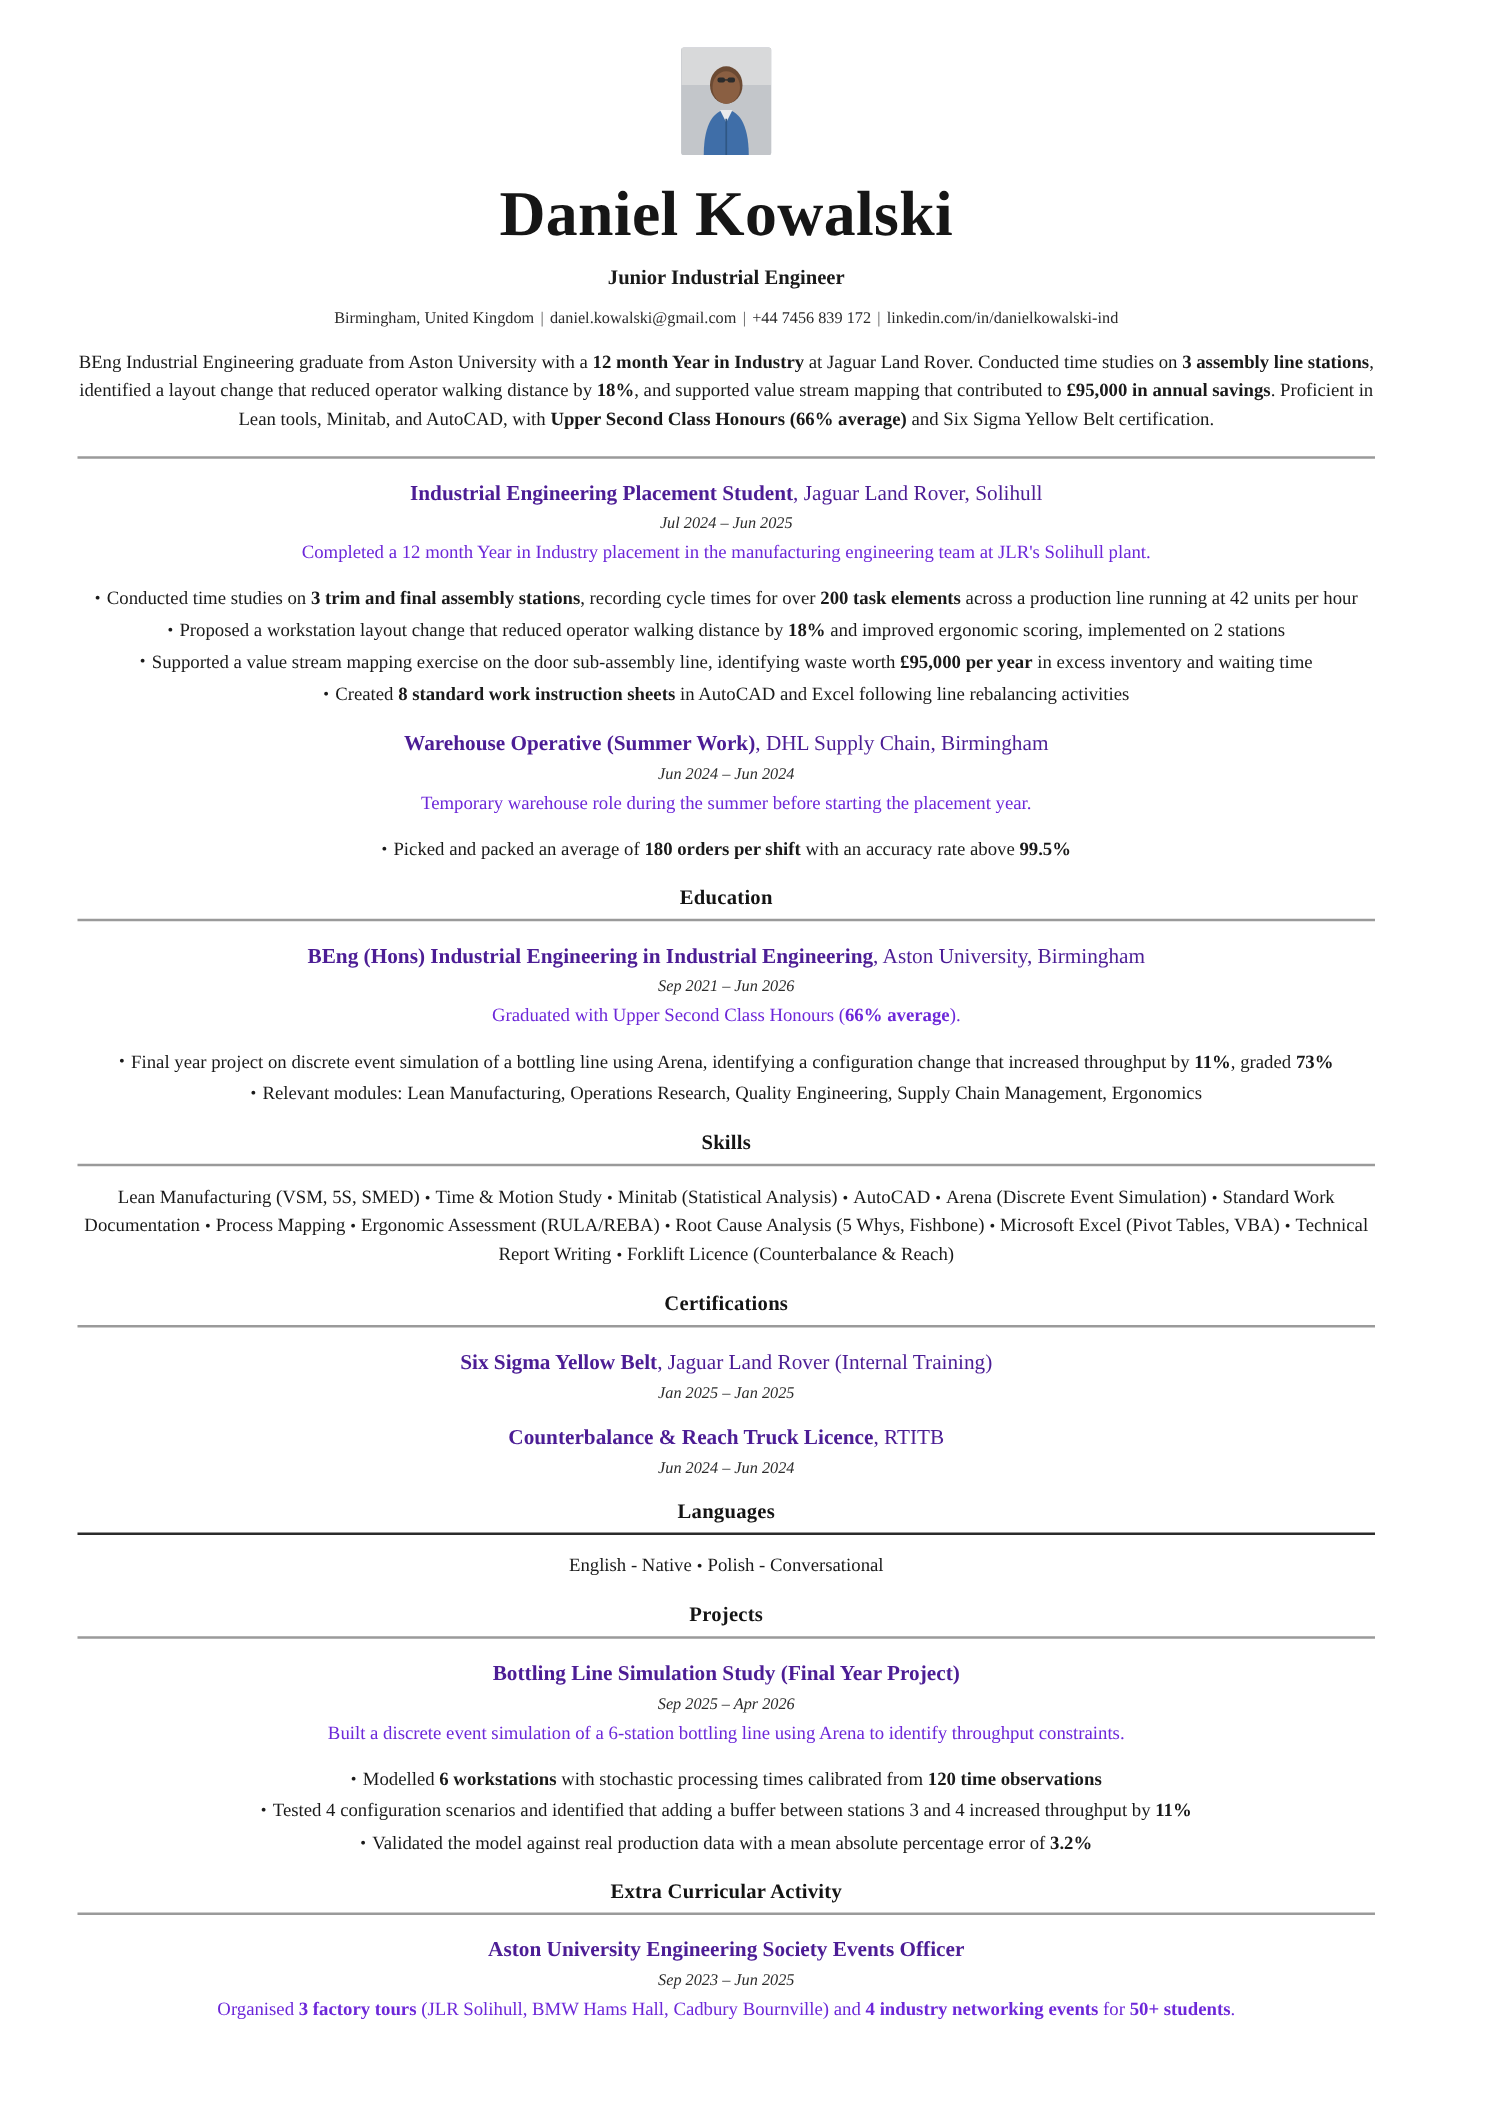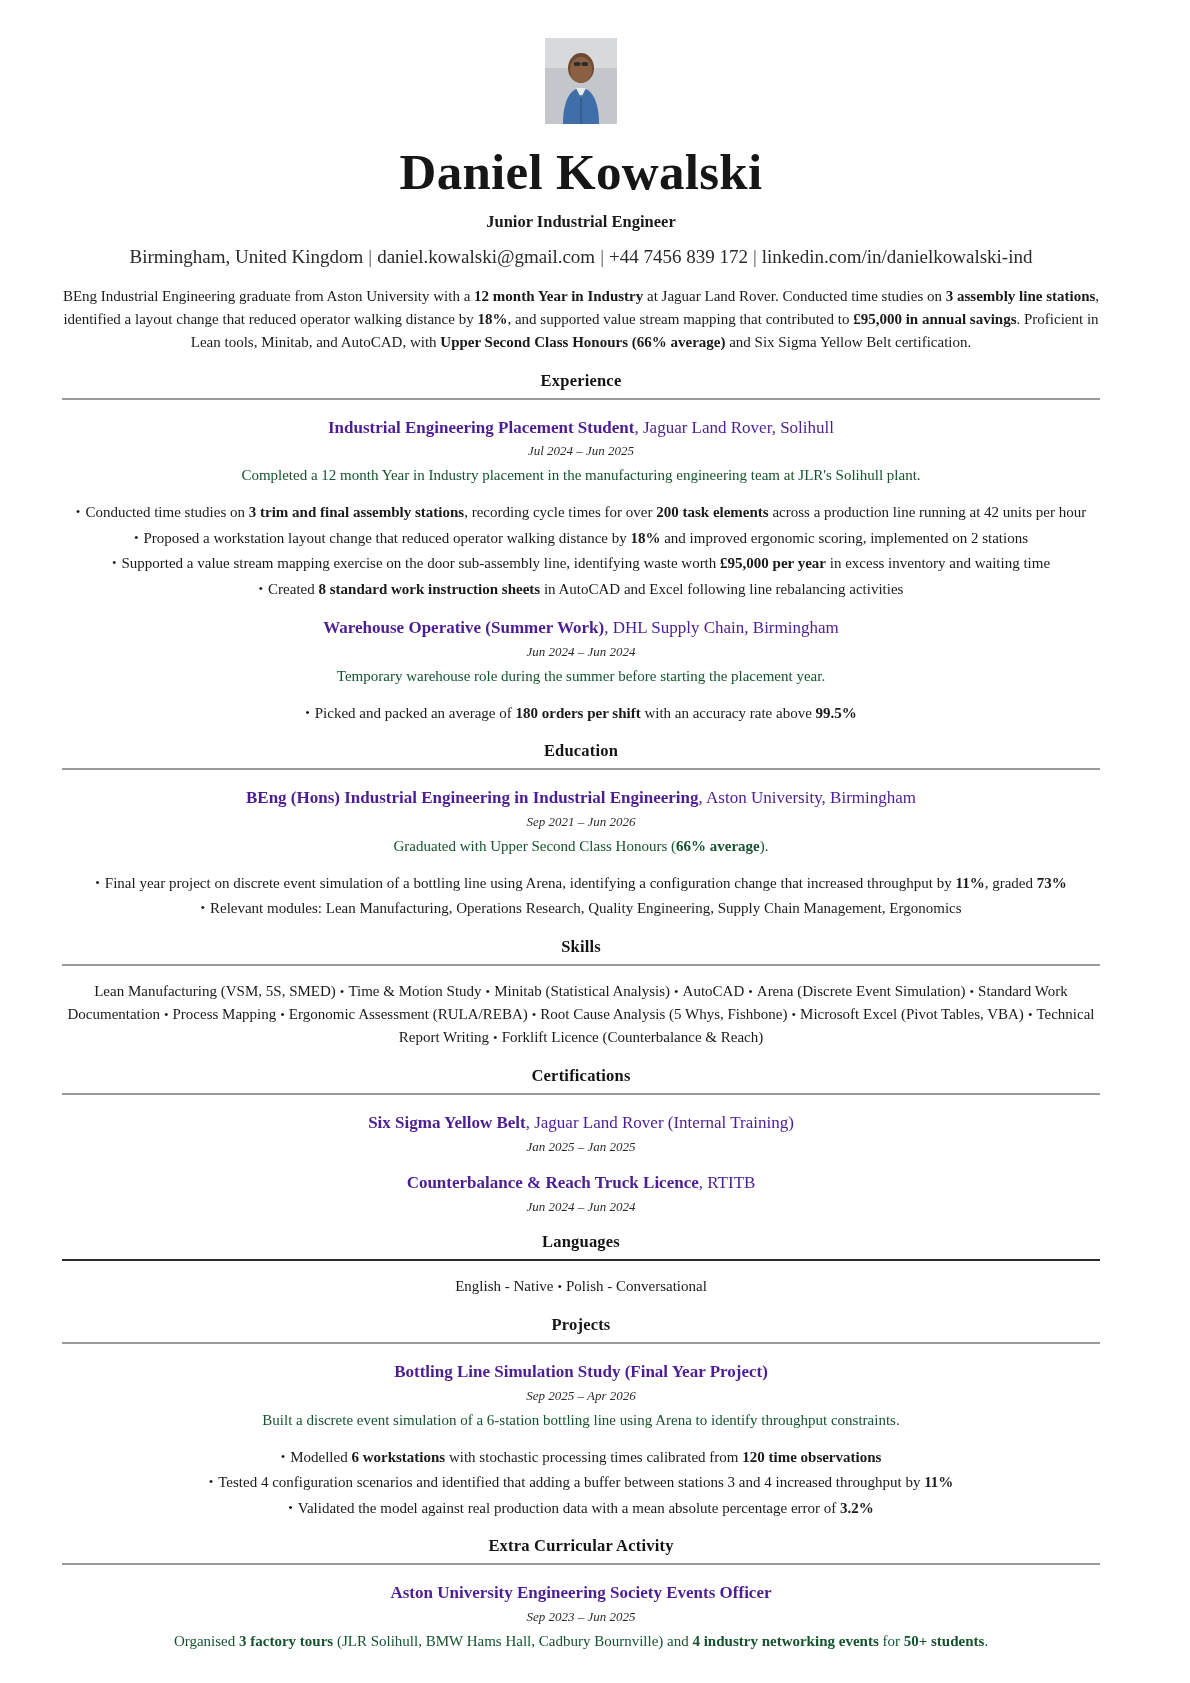--- a/index.html
+++ b/index.html
@@ -45,21 +45,21 @@
     margin: 20px 0 0 0;
     color: #161616;
   }
   .headline {
     font-size: 16.5px;
     font-weight: 700;
     margin-top: 11px;
     color: #1a1a1a;
   }
   .contact {
-    font-size: 19px;
+    font-size: 13px;
     margin-top: 14px;
     color: #2a2a2a;
   }
   .contact .sep {
     padding: 0 5px;
     color: #555;
   }
   .summary {
     font-size: 15px;
     line-height: 1.52;
@@ -95,21 +95,21 @@
   .entry-date {
     font-size: 13px;
     font-style: italic;
     margin-top: 4px;
     color: #2b2b2b;
   }
   .entry-desc {
     font-size: 15px;
     margin-top: 6px;
     line-height: 1.45;
-    color: #14532d;
+    color: #6d28d9;
   }
   .bullets {
     list-style: none;
     margin: 14px 0 0 0;
     padding: 0;
     text-align: center;
   }
   .bullets li {
     font-size: 15px;
     line-height: 1.5;
@@ -162,21 +162,20 @@
 
     <div class="contact">
       <span>Birmingham, United Kingdom</span><span class="sep">|</span><span>daniel.kowalski@gmail.com</span><span class="sep">|</span><span>+44 7456 839 172</span><span class="sep">|</span><span>linkedin.com/in/danielkowalski-ind</span>
     </div>
 
     <div class="summary"><span>BEng Industrial Engineering graduate from Aston University with a </span><span style="font-weight: 700;">12 month Year in Industry</span><span> at Jaguar Land Rover. Conducted time studies on </span><span style="font-weight: 700;">3 assembly line stations</span><span>, identified a layout change that reduced operator walking distance by </span><span style="font-weight: 700;">18%</span><span>, and supported value stream mapping that contributed to </span><span style="font-weight: 700;">£95,000 in annual savings</span><span>. Proficient in Lean tools, Minitab, and AutoCAD, with </span><span style="font-weight: 700;">Upper Second Class Honours (66% average)</span><span> and Six Sigma Yellow Belt certification.</span></div>
   </div>
 
   <div id="sections-root">
       <div class="section">
-        <div class="section-title">Experience</div>
         <div class="section-rule"></div>
         <div class="entry">
           <div class="entry-title"><span class="bold">Industrial Engineering Placement Student</span><span class="normal">, Jaguar Land Rover, Solihull</span></div>
           <div class="entry-date">Jul 2024 – Jun 2025</div>
           <div class="entry-desc">Completed a 12 month Year in Industry placement in the manufacturing engineering team at JLR's Solihull plant.</div>
           <ul class="bullets">
             <li><span>Conducted time studies on </span><span style="font-weight: 700;">3 trim and final assembly stations</span><span>, recording cycle times for over </span><span style="font-weight: 700; text-align: center;">200 task elements</span><span> across a production line running at 42 units per hour</span></li>
             <li><span>Proposed a workstation layout change that reduced operator walking distance by </span><span style="font-weight: 700;">18%</span><span> and improved ergonomic scoring, implemented on 2 stations</span></li>
             <li><span>Supported a value stream mapping exercise on the door sub-assembly line, identifying waste worth </span><span style="font-weight: 700;">£95,000 per year</span><span> in excess inventory and waiting time</span></li>
             <li><span>Created </span><span style="font-weight: 700;">8 standard work instruction sheets</span><span> in AutoCAD and Excel following line rebalancing activities</span></li>

